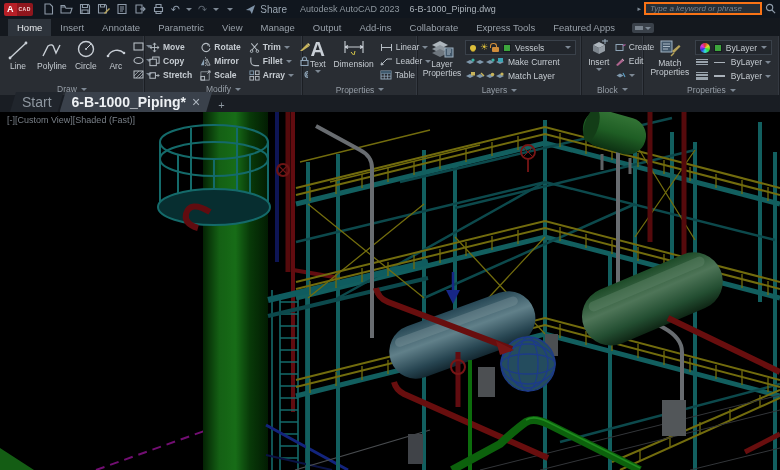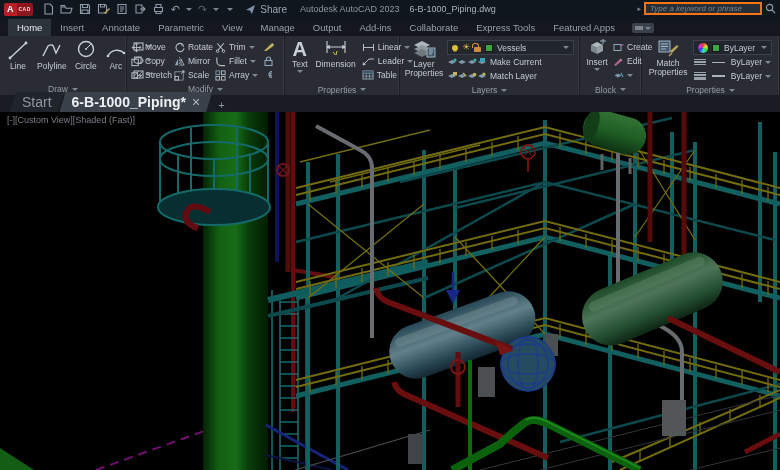--- a/index.html
+++ b/index.html
@@ -34,21 +34,21 @@
   
   .ribbon { height:59px; background:#292d33; display:flex; }
   .panel { display:flex; flex-direction:column; border-right:1px solid #1b1e23; box-shadow:inset -1px 0 0 #343941; }
   .panel-body { flex:1; display:flex; align-items:stretch; padding:2px 4px 0; gap:2px; }
   .panel-label { height:12px; display:flex; align-items:center; justify-content:center; gap:4px; font-size:8.5px; color:#969ea7; }
   .bigbtn { display:flex; flex-direction:column; align-items:center; justify-content:flex-start; padding:1px 3px; gap:1px; border-radius:2px; }
   .bigbtn .blabel { font-size:8.5px; color:#c6ccd2; text-align:center; line-height:9px; }
   .minicol { display:flex; flex-direction:column; justify-content:space-around; padding:2px 1px; }
   .minirow { display:flex; align-items:center; gap:3px; height:14px; }
   .minirow .mlabel { font-size:8.5px; color:#c6ccd2; white-space:nowrap; }
-  .grid3 { display:grid; grid-template-columns:auto auto auto; grid-auto-rows:14px; column-gap:2px; align-items:center; padding-top:2px; }
+  .grid3 { display:grid; grid-template-columns:auto auto auto; grid-auto-rows:14px; column-gap:8px; align-items:center; padding-top:2px;font-weight:bold; }
   .tool { display:flex; align-items:center; gap:3px; }
   .tool .mlabel { font-size:8.5px; color:#c6ccd2; white-space:nowrap; }
   svg.icon { display:block; flex:none; }
   .sun { color:#dcbe3a; font-size:9px; line-height:9px; font-family:"DejaVu Sans",sans-serif; }
   .bulb { width:6px; height:6px; border-radius:50%; background:#dcbe3a; box-shadow:0 2px 0 -1px #9b8526; }
   .lockbody { width:7px; height:5px; background:#cf8d3a; border-radius:1px; position:relative; margin-top:4px; }
   .lockbody::before { content:""; position:absolute; top:-4px; left:-2px; width:5px; height:4px; border:1px solid #cf8d3a; border-bottom:none; border-radius:3px 3px 0 0; }
   .swatch { width:8px; height:8px; background:#3da53d; border:1px solid #161a1f; flex:none; }
   .dropdown { display:flex; align-items:center; gap:4px; background:#22262c; border:1px solid #3a414a; height:15px; padding:0 4px; }
   .dropdown .dlabel { font-size:8.5px; color:#c6ccd2; }
@@ -147,21 +147,21 @@
     <span class="rtab">Express Tools</span>
     <span class="rtab">Featured Apps</span>
     <span class="tab-overflow">
         <i></i>
         <span class="caret"></span>
       </span>
   </div>
 
   <div class="ribbon">
 
-    <div class="panel" style="width:127px">
+    <div class="panel" style="width:145px">
       <div class="panel-body">
         <div class="bigbtn">
           <svg class="icon" width="22" height="22" viewBox="0 0 22 22">
               <path d="M3 19 L19 4" stroke="#c9cfd6" stroke-width="1.4"></path>
               <circle cx="3" cy="19" r="1.4" fill="#c9cfd6"></circle>
               <circle cx="19" cy="4" r="1.4" fill="#c9cfd6"></circle>
             </svg>
           <span class="blabel">Line</span>
         </div>
         <div class="bigbtn">

